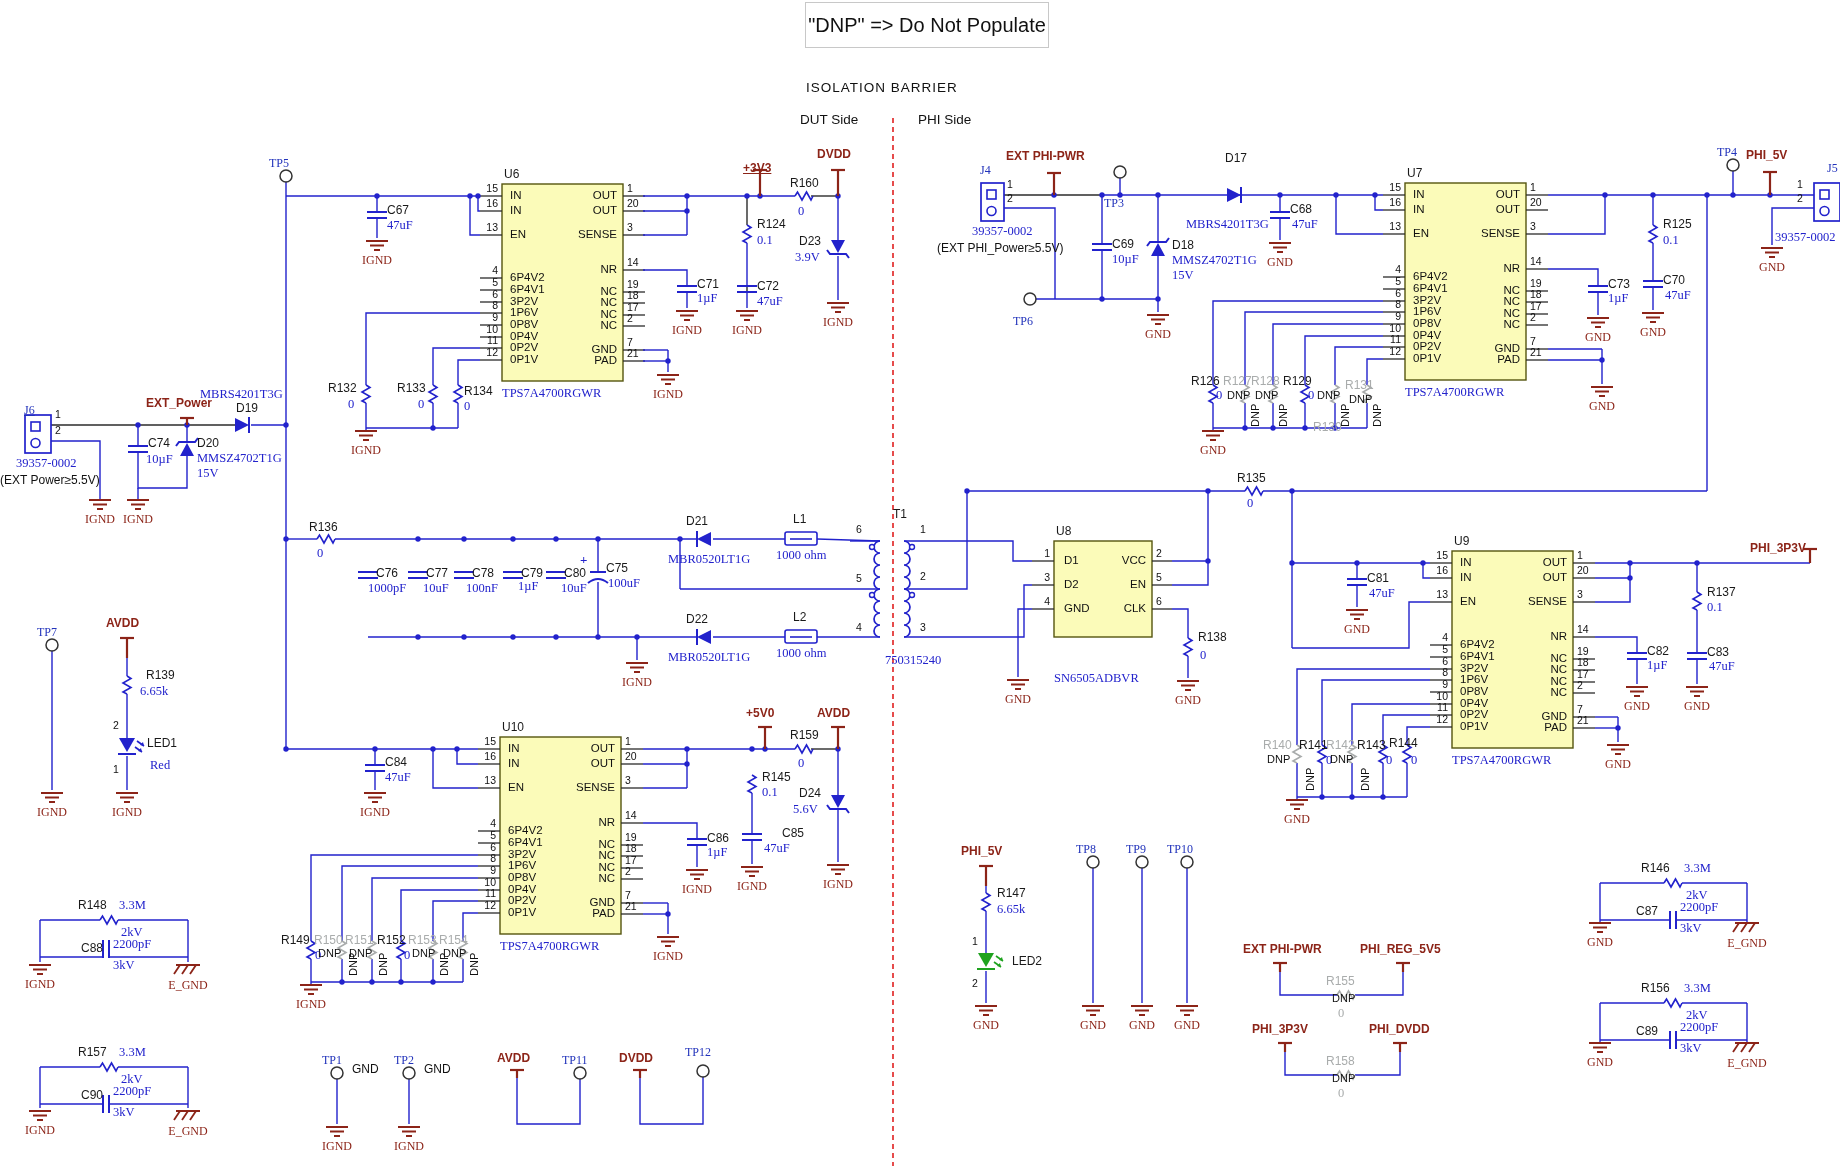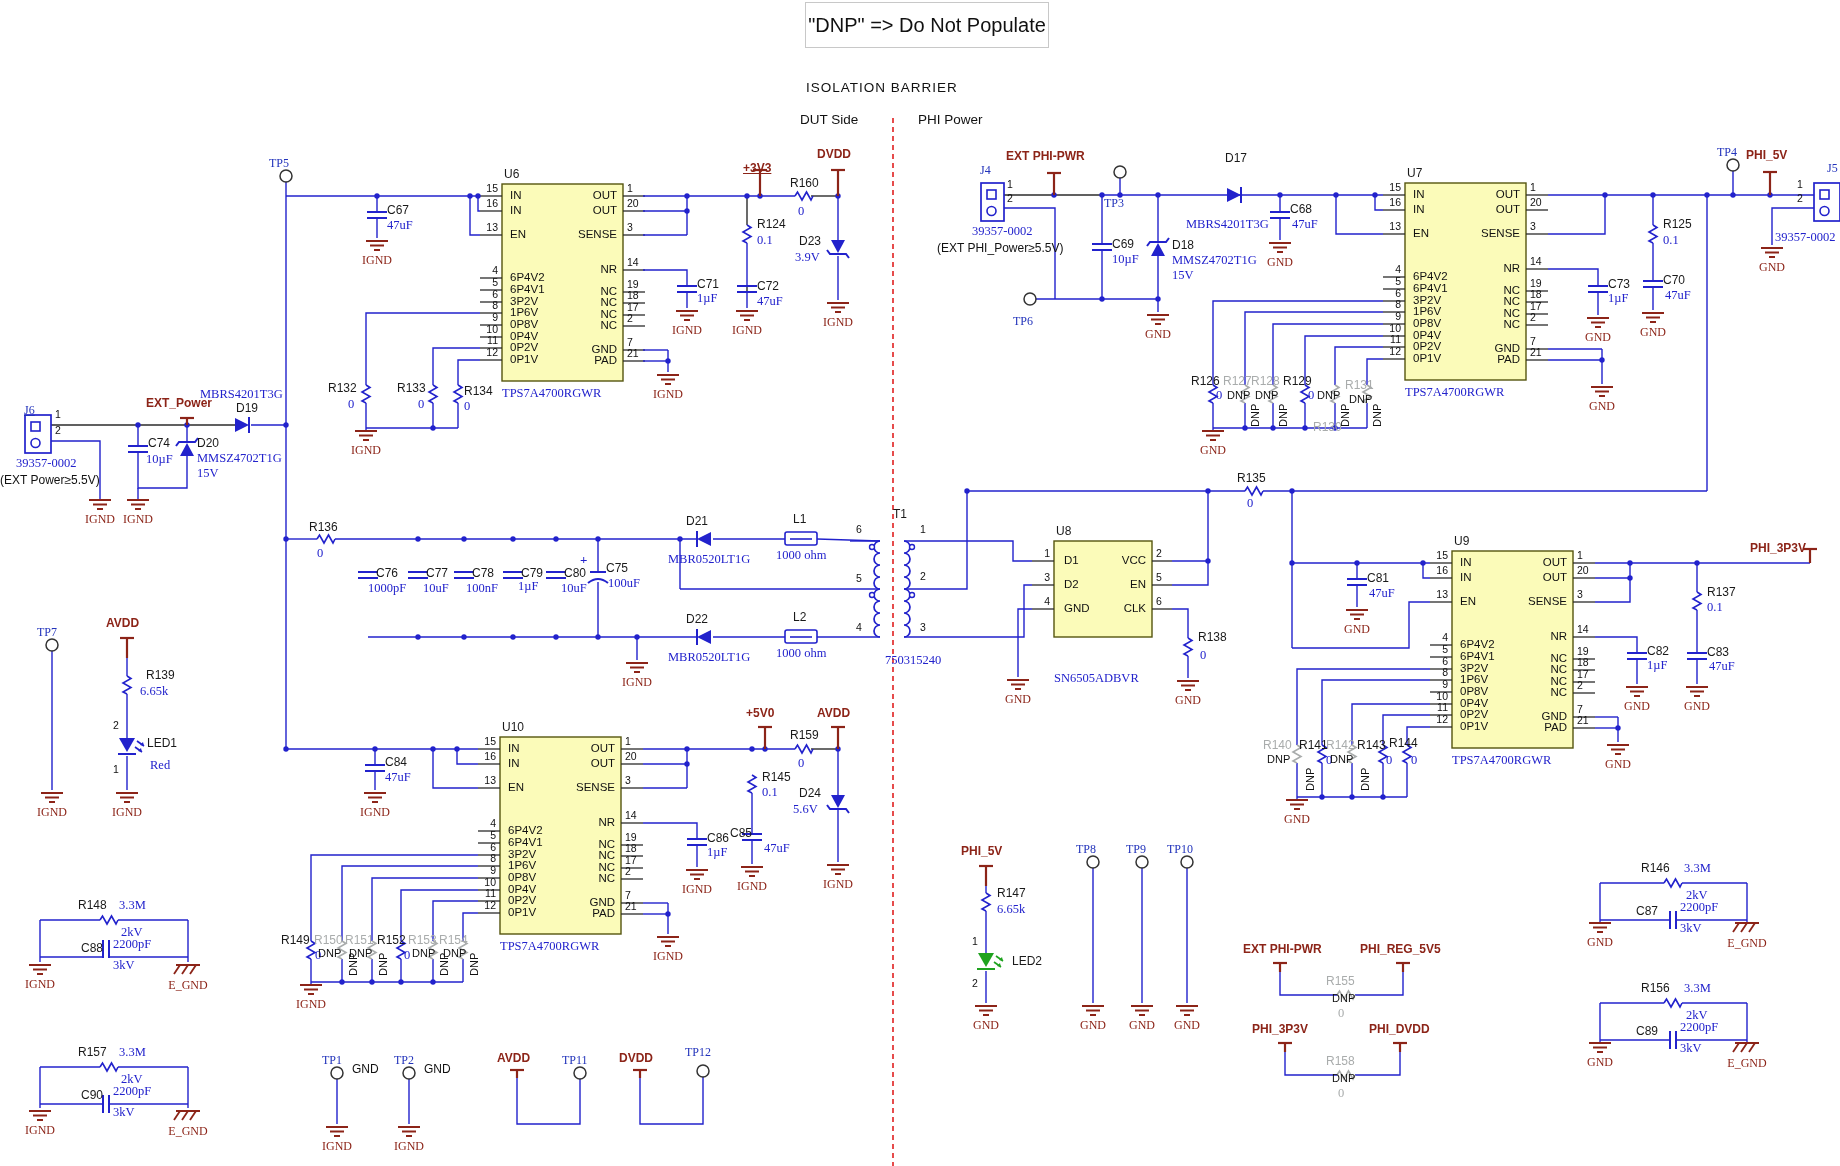--- a/index.html
+++ b/index.html
@@ -737,21 +737,21 @@
       <rect x="987" y="190" width="9" height="9" fill="none" stroke="#2222CC" stroke-width="1.6"></rect>
       <circle cx="991.5" cy="211" r="4.5" fill="none" stroke="#2222CC" stroke-width="1.6"></circle>
       <rect x="1814" y="183" width="26" height="38" fill="none" stroke="#2222CC" stroke-width="1.7"></rect>
       <rect x="1820" y="190" width="9" height="9" fill="none" stroke="#2222CC" stroke-width="1.6"></rect>
       <circle cx="1824.5" cy="211" r="4.5" fill="none" stroke="#2222CC" stroke-width="1.6"></circle>
       <line x1="893" y1="118" x2="893" y2="1166" stroke="#E02020" stroke-width="1.6" stroke-dasharray="5,4"></line>
     </svg>
   <div id="titlebox">"DNP" =&gt; Do Not Populate</div>
   <div id="hdr-iso">ISOLATION  BARRIER</div>
   <div id="hdr-dut">DUT Side</div>
-  <div id="hdr-phi">PHI Power</div>
+  <div id="hdr-phi">PHI Side</div>
   <div id="labels">
       <div class="lb r" style="left: 504px; top: 168px;">U6</div>
       <div class="lb p" style="left: 502px; top: 387px;">TPS7A4700RGWR</div>
       <div class="lb pnr" style="left: 478px; top: 183px;">15</div>
       <div class="lb nm" style="left: 510px; top: 190px;">IN</div>
       <div class="lb pnr" style="left: 478px; top: 198px;">16</div>
       <div class="lb nm" style="left: 510px; top: 205px;">IN</div>
       <div class="lb pnr" style="left: 478px; top: 222px;">13</div>
       <div class="lb nm" style="left: 510px; top: 229px;">EN</div>
       <div class="lb pnr" style="left: 478px; top: 265px;">4</div>
@@ -1153,21 +1153,21 @@
       <div class="lb r" style="left: 564px; top: 567px;">C80</div>
       <div class="lb v" style="left: 561px; top: 582px;">10uF</div>
       <div class="lb r" style="left: 1367px; top: 572px;">C81</div>
       <div class="lb v" style="left: 1369px; top: 587px;">47uF</div>
       <div class="lb r" style="left: 1647px; top: 645px;">C82</div>
       <div class="lb v" style="left: 1647px; top: 659px;">1µF</div>
       <div class="lb r" style="left: 1707px; top: 646px;">C83</div>
       <div class="lb v" style="left: 1709px; top: 660px;">47uF</div>
       <div class="lb r" style="left: 385px; top: 756px;">C84</div>
       <div class="lb v" style="left: 385px; top: 771px;">47uF</div>
-      <div class="lb r" style="left: 730px; top: 827px; text-align: center;">C85</div>
+      <div class="lb r" style="left: 782px; top: 827px; text-align: center;">C85</div>
       <div class="lb v" style="left: 764px; top: 842px;">47uF</div>
       <div class="lb r" style="left: 707px; top: 832px;">C86</div>
       <div class="lb v" style="left: 707px; top: 846px;">1µF</div>
       <div class="lb r" style="left: 1636px; top: 905px;">C87</div>
       <div class="lb v" style="left: 1680px; top: 901px;">2200pF</div>
       <div class="lb v" style="left: 1680px; top: 922px;">3kV</div>
       <div class="lb r" style="left: 81px; top: 942px;">C88</div>
       <div class="lb v" style="left: 113px; top: 938px;">2200pF</div>
       <div class="lb v" style="left: 113px; top: 959px;">3kV</div>
       <div class="lb r" style="left: 1636px; top: 1025px;">C89</div>

